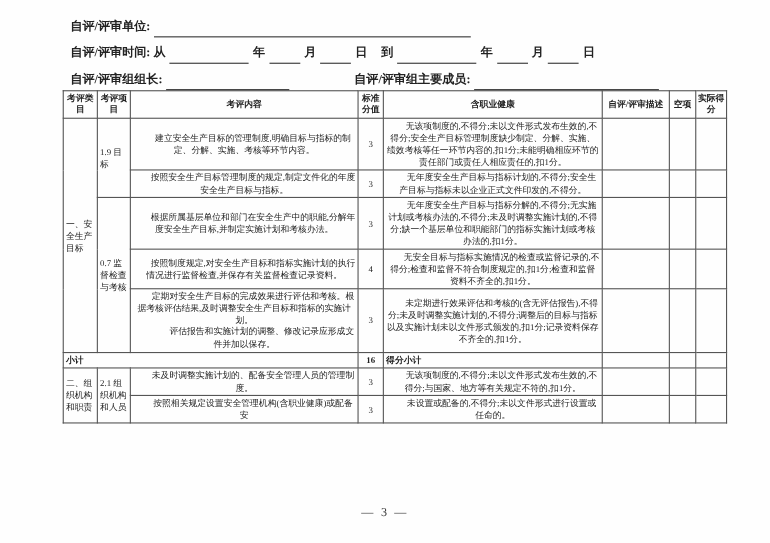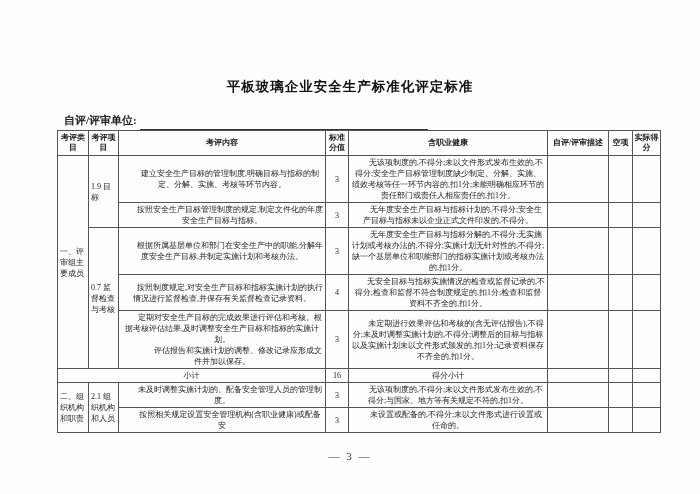--- a/index.html
+++ b/index.html
@@ -41,39 +41,63 @@
   table.assess th{
     font-weight:bold;text-align:center;padding:2px 1px;line-height:10px;color:#222;
   }
   td.c-cat,td.c-proj{
     text-align:left;vertical-align:middle;word-break:break-all;padding:1px 2px;line-height:11px;
   }
   td.c-content,td.c-criteria{text-align:center;vertical-align:middle;padding:1px 3px;}
   td.c-content p,td.c-criteria p{margin:0;text-indent:2em;}
   td.c-content p.indent2{text-indent:4em;font-family:Liberation Mono, monospace;}
   td.c-score{text-align:center;vertical-align:middle;}
-  tr.subtotal td{font-weight:normal;text-align:center;}
+  tr.subtotal td{font-weight:bold;}
   td.c-subtotal-label{text-align:left;padding-left:30px;}
   td.c-subtotal-criteria{text-align:left;padding-left:16px;}
   .pageno{
     position:absolute;left:0;bottom:32px;width:700px;
     text-align:center;font-size:11px;color:#333;letter-spacing:2px;
   }
 </style>
 </head>
 <body>
 
 <div class="page">
 
-  <h1 class="title">平板玻璃企业安全生产标准化评定标准</h1>
 
   <div class="form">
     <div class="form-line">
       <span class="lbl">自评/评审单位:</span>
       <span class="blank w290"></span>
+    </div>
+    <div class="form-line">
+      <span class="lbl">自评/评审时间:</span>
+      <span class="lbl">从</span>
+      <span class="blank w75"></span>
+      <span class="lbl">年</span>
+      <span class="blank w30"></span>
+      <span class="lbl">月</span>
+      <span class="blank w30"></span>
+      <span class="lbl">日</span>
+      <span class="gap8"></span>
+      <span class="lbl">到</span>
+      <span class="blank w75"></span>
+      <span class="lbl">年</span>
+      <span class="blank w30"></span>
+      <span class="lbl">月</span>
+      <span class="blank w30"></span>
+      <span class="lbl">日</span>
+    </div>
+    <div class="form-line">
+      <span class="lbl">自评/评审组组长:</span>
+      <span class="blank w115"></span>
+      <span class="gap55"></span>
+      <span class="lbl">自评/评审组主要成员:</span>
+      <span class="blank w170"></span>
     </div>
   </div>
 
   <table class="assess">
     <colgroup>
       <col style="width:31px">
         <col style="width:30px">
         <col style="width:207px">
         <col style="width:23px">
       <col style="width:199px">
@@ -88,21 +112,21 @@
         <th>考评内容</th>
         <th>标准分值</th>
         <th>含职业健康</th>
         <th>自评/评审描述</th>
         <th>空项</th>
         <th>实际得分</th>
       </tr>
     </thead>
     <tbody>
       <tr>
-        <td class="c-cat" rowspan="5">一、评审组主要成员</td>
+        <td class="c-cat" rowspan="5">一、安全生产目标</td>
         <td class="c-proj" rowspan="2">1.9 目标</td>
         <td class="c-content">
             <p>建立安全生产目标的管理制度,明确目标与指标的制定、分解、实施、考核等环节内容。</p>
           </td>
         <td class="c-score">3</td>
         <td class="c-criteria">
             <p>无该项制度的,不得分;未以文件形式发布生效的,不得分;安全生产目标管理制度缺少制定、分解、实施、绩效考核等任一环节内容的,扣1分;未能明确相应环节的责任部门或责任人相应责任的,扣1分。</p>
           </td>
         <td></td>
         <td></td>
@@ -120,21 +144,21 @@
         <td></td>
         <td></td>
       </tr>
       <tr>
         <td class="c-proj" rowspan="3">0.7 监督检查与考核</td>
         <td class="c-content">
             <p>根据所属基层单位和部门在安全生产中的职能,分解年度安全生产目标,并制定实施计划和考核办法。</p>
           </td>
         <td class="c-score">3</td>
         <td class="c-criteria">
-            <p>无年度安全生产目标与指标分解的,不得分;无实施计划或考核办法的,不得分;实施计划无针对性的,不得分;缺一个基层单位和职能部门的指标实施计划或考核办法的,扣1分。</p>
+            <p>无年度安全生产目标与指标分解的,不得分;无实施计划或考核办法的,不得分;未及时调整实施计划的,不得分;缺一个基层单位和职能部门的指标实施计划或考核办法的,扣1分。</p>
           </td>
         <td></td>
         <td></td>
         <td></td>
       </tr>
       <tr>
         <td class="c-content">
             <p>按照制度规定,对安全生产目标和指标实施计划的执行情况进行监督检查,并保存有关监督检查记录资料。</p>
           </td>
         <td class="c-score">4</td>

